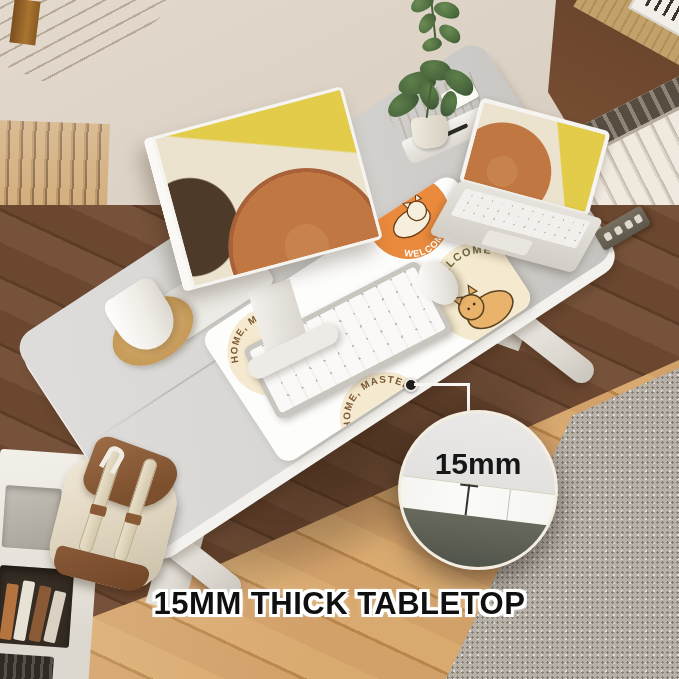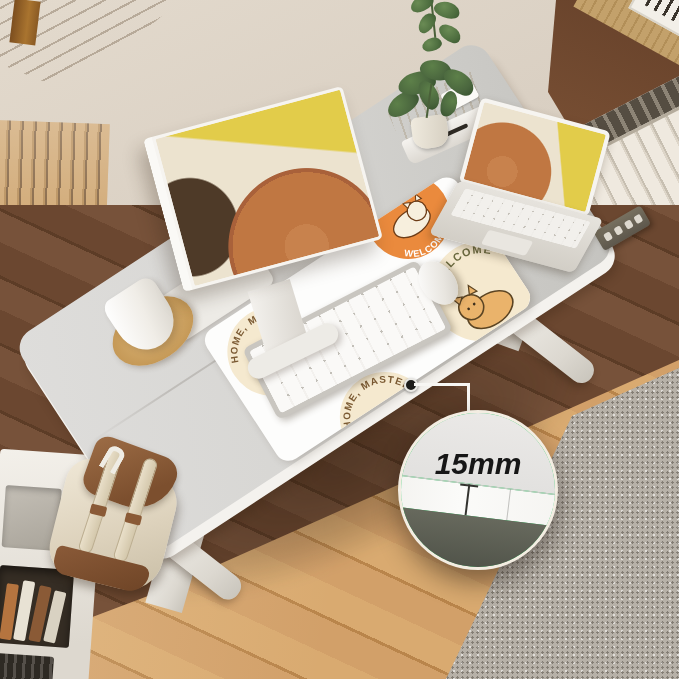--- a/index.html
+++ b/index.html
@@ -176,21 +176,21 @@
     background:linear-gradient(150deg,#8a5a38,#6e4426);}
   .hook{left:104px;top:446px;width:18px;height:26px;z-index:18;border:5px solid #efece4;
     border-bottom:none;border-radius:8px 8px 0 0;transform:rotate(30deg);}
 
   
   .callout-dot{left:404px;top:378px;width:14px;height:14px;border-radius:50%;z-index:20;
     background:#1d1c1a;border:2px solid #e9e8e4;box-shadow:0 1px 3px rgba(0,0,0,.4);}
   .callout-lh{left:414px;top:383px;width:56px;height:3px;background:#f7f6f3;z-index:20;}
   .callout-lv{left:467px;top:383px;width:3px;height:34px;background:#f7f6f3;z-index:20;}
   .callout-circle{left:398px;top:410px;width:160px;height:160px;border-radius:50%;z-index:21;
-    overflow:hidden;border:3px solid #f3ede2;box-shadow:0 12px 26px rgba(25,15,8,.45);background:#22c55e;font-style:italic;}
+    overflow:hidden;border:3px solid #f3ede2;box-shadow:0 12px 26px rgba(25,15,8,.45);background:#fef9c3;}
   .cc-inner{left:-22px;top:-12px;width:204px;height:190px;transform:rotate(7deg);}
   .cc-wall{left:0;top:0;width:100%;height:84px;background:linear-gradient(180deg,#eceae8,#e2e1df);}
   .cc-board{left:0;top:84px;width:100%;height:32px;
     background:linear-gradient(90deg,#f2f1ee,#fbfbf9 40%,#f4f3f0);border-top:1px solid #cfcecb;}
   .cc-measure{left:88px;top:0;width:2px;height:100%;background:#33332f;}
   .cc-measure:before{content:"";position:absolute;left:-8px;top:0;width:18px;height:2px;background:#33332f;}
   .cc-seam2{left:130px;top:0;width:1px;height:100%;background:rgba(90,90,85,.35);}
   .cc-under{left:0;top:116px;width:100%;height:74px;
     background:linear-gradient(180deg,var(--callout-underside,#67695d),#51544a 70%);}
   .cc-label{left:0;top:34px;width:154px;text-align:center;z-index:2;
@@ -374,14 +374,15 @@
       <div class="cc-wall"></div>
       <div class="cc-board">
         <div class="cc-measure"></div>
         <div class="cc-seam2"></div>
       </div>
       <div class="cc-under"></div>
     </div>
     <div class="cc-label">15mm</div>
   </div>
 
+  <div class="heading">15MM THICK TABLETOP</div>
 
 </div>
 
 </body></html>

